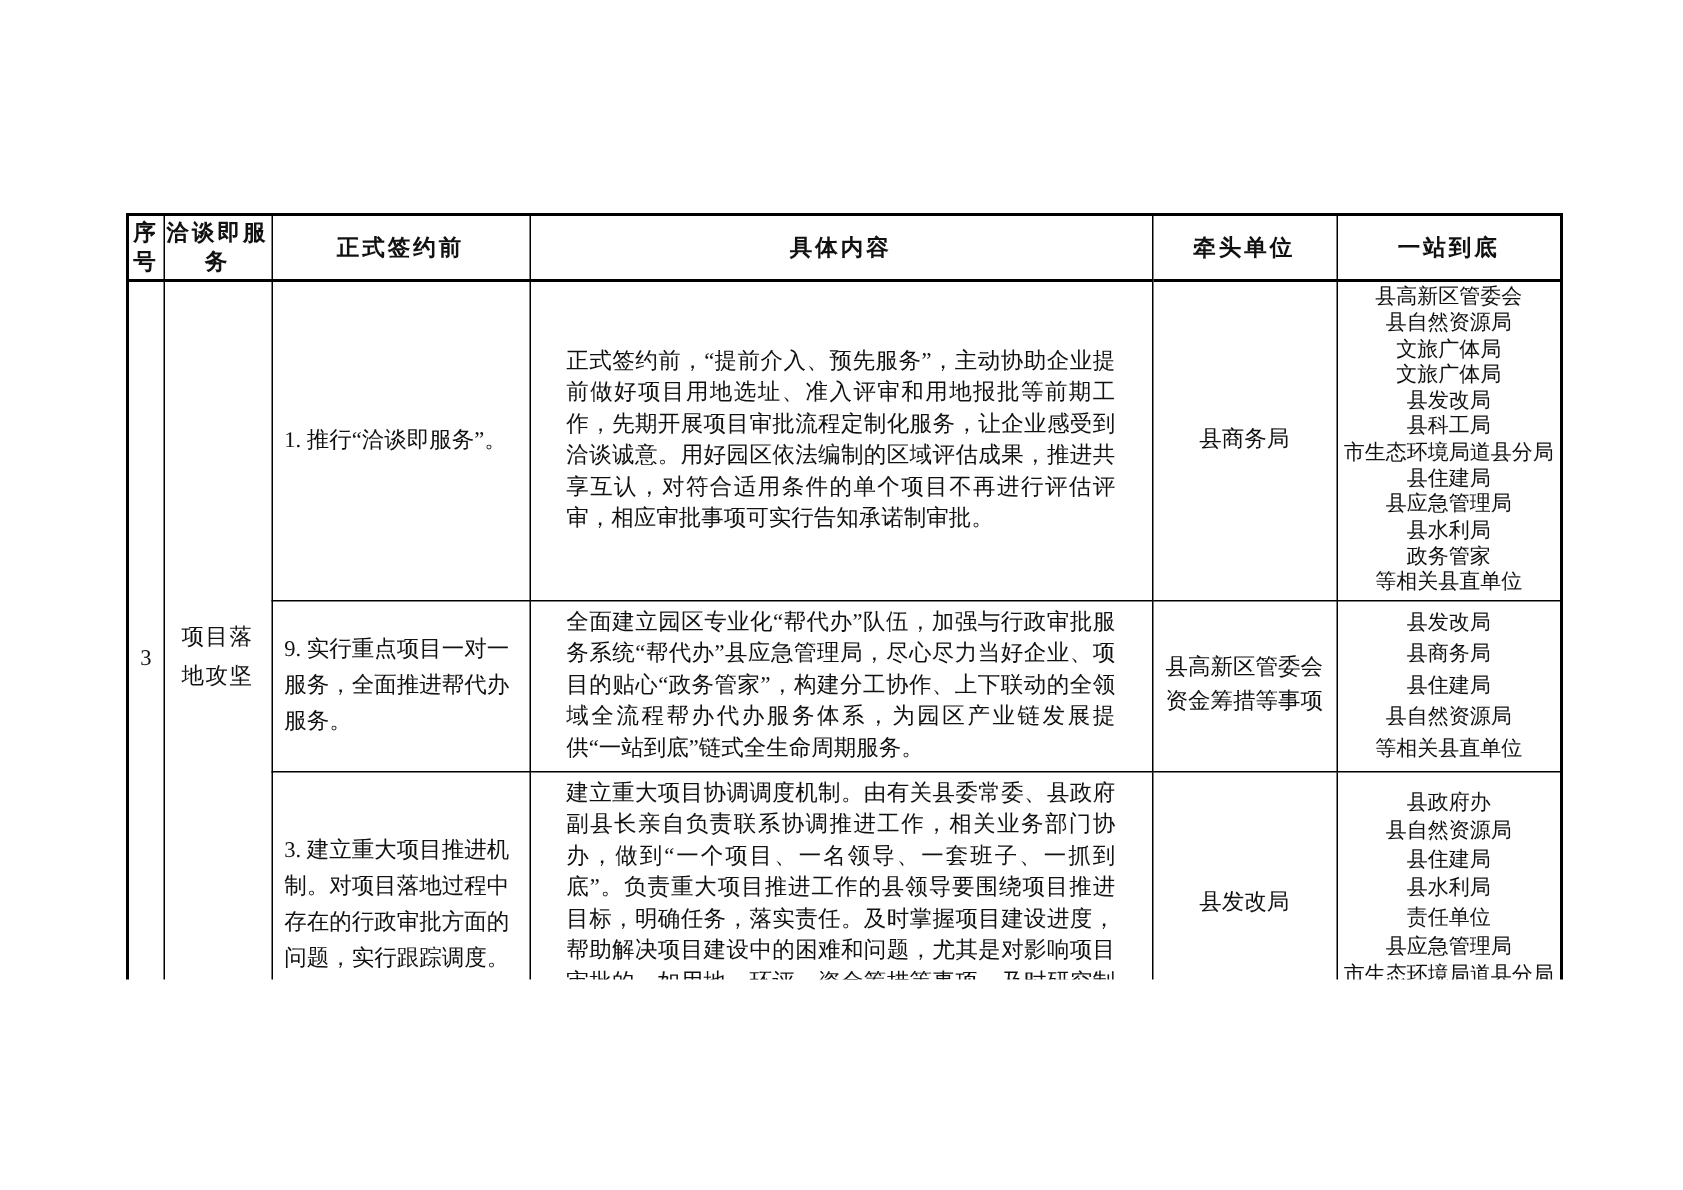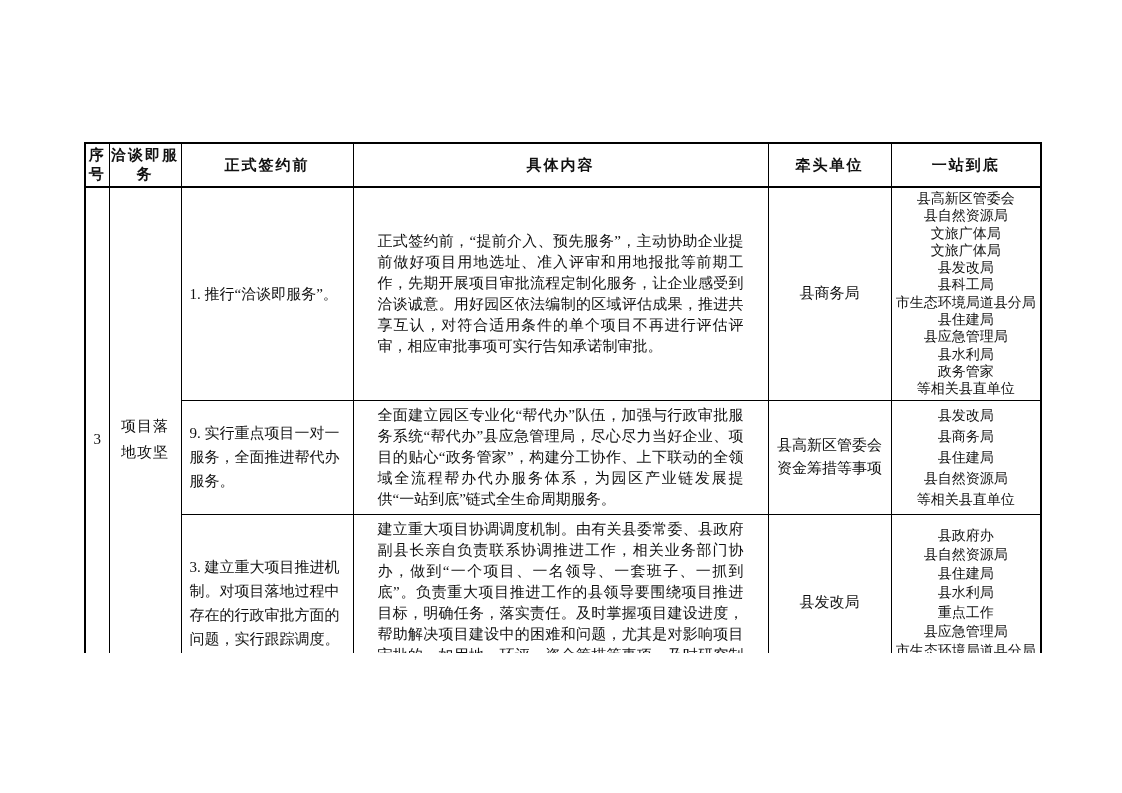--- a/index.html
+++ b/index.html
@@ -41,21 +41,21 @@
     padding: 2px 1px;
   }
   tr.row-1 { height: 210px; }
   tr.row-2 { height: 112px; }
   tr.row-3 { height: 158px; }
 
   td.c-index {
     text-align: center;
     font-size: 15px;
   }
-  td.c-keywork { padding: 0; }
+  td.c-keywork { padding: 0; font-family: Liberation Mono, monospace; }
   td.c-keywork .keywork-inner {
     width: 48px;
     margin: 0 auto;
     text-align: left;
     line-height: 26px;
     letter-spacing: 1px;
   }
   td.c-objective {
     padding: 4px 8px;
     line-height: 24px;
@@ -160,21 +160,21 @@
         <td class="c-objective">3. 建立重大项目推进机制。对项目落地过程中存在的行政审批方面的问题，实行跟踪调度。</td>
         <td class="c-content">建立重大项目协调调度机制。由有关县委常委、县政府副县长亲自负责联系协调推进工作，相关业务部门协办，做到“一个项目、一名领导、一套班子、一抓到底”。负责重大项目推进工作的县领导要围绕项目推进目标，明确任务，落实责任。及时掌握项目建设进度，帮助解决项目建设中的困难和问题，尤其是对影响项目审批的，如用地、环评、资金筹措等事项，及时研究制定具体落实措施。</td>
         <td class="c-lead">
             <div>县发改局</div>
           </td>
         <td class="c-resp">
             <div>县政府办</div>
             <div>县自然资源局</div>
             <div>县住建局</div>
             <div>县水利局</div>
-            <div>重点工作</div>
+            <div>责任单位</div>
             <div>县应急管理局</div>
             <div>市生态环境局道县分局</div>
             <div>等相关县直单位</div>
           </td>
       </tr>
     </tbody>
   </table>
 
   <div class="page-number">– 15 –</div>
 

